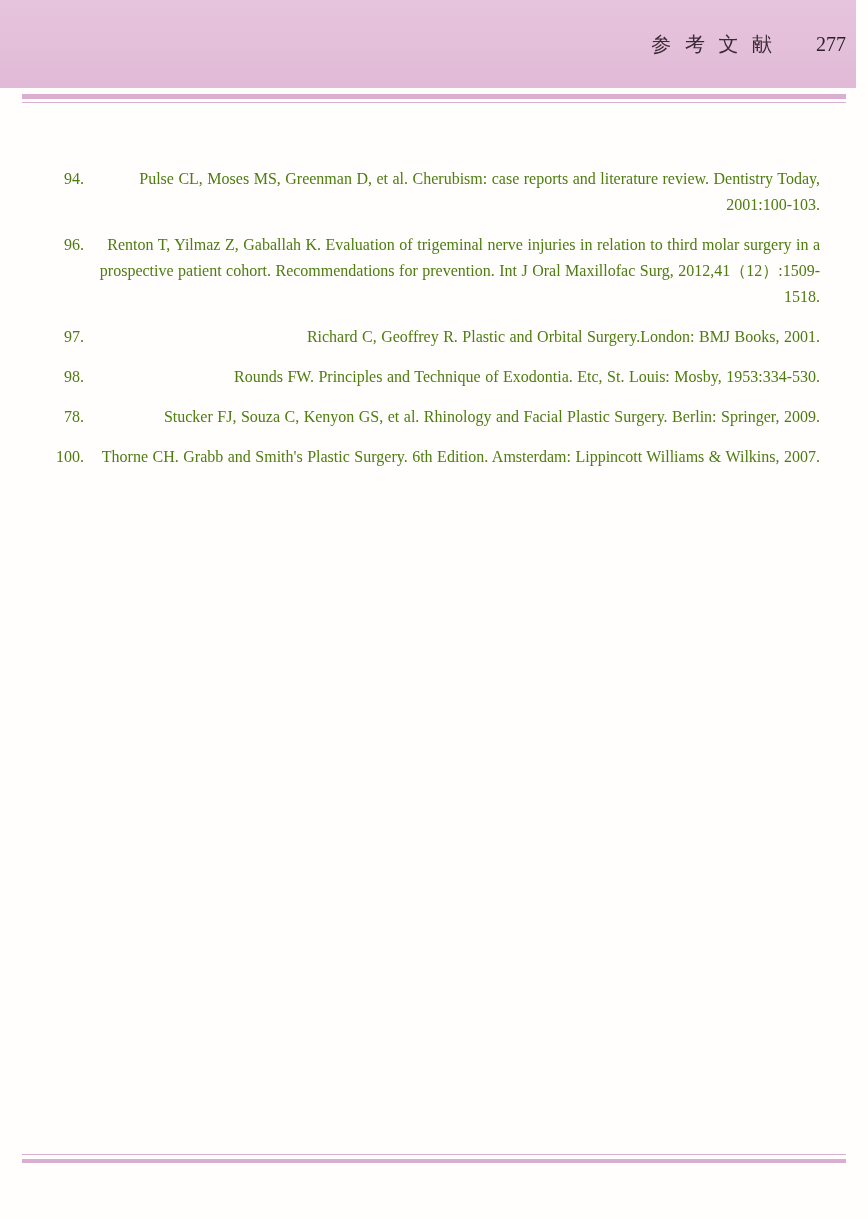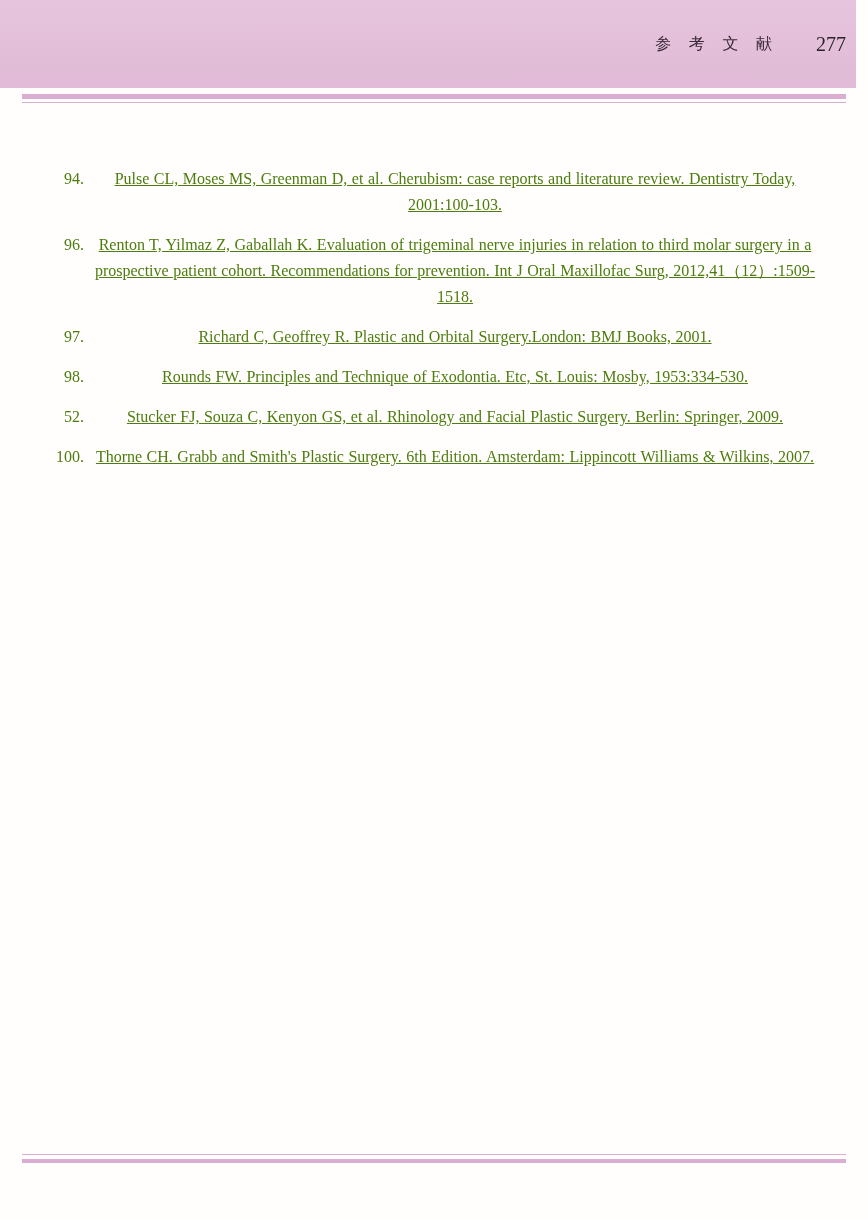--- a/index.html
+++ b/index.html
@@ -38,22 +38,22 @@
     top: 0;
     height: 88px;
     width: 430px;
     display: flex;
     align-items: center;
     justify-content: flex-end;
     padding-right: 22px;
     box-sizing: border-box;
   }
   .header-title {
-    font-family: Liberation Mono, monospace;
-    font-size: 16px;
+    font-family: Liberation Sans, sans-serif;
+    font-size: 20px;
     letter-spacing: 4px;
     color: #3b2a36;
     margin-right: 34px;
   }
   .page-number {
     font-family: "Liberation Serif", serif;
     font-size: 20px;
     color: #2a2228;
     font-weight: 400;
     min-width: 36px;
@@ -124,23 +124,22 @@
   .ref-num {
     flex: 0 0 auto;
     width: 38px;
     text-align: right;
     padding-right: 6px;
     box-sizing: border-box;
     white-space: nowrap;
   }
   .ref-text {
     flex: 1 1 auto;
-    text-align: center;
+    text-align: right;
     word-spacing: 0.5px;
-    text-decoration: underline;
   }
 </style>
 </head>
 <body>
 
 <div class="page">
 
   <div class="header-band">
     <div class="header-band-inner">
       <span class="header-title">参 考 文 献</span>
@@ -163,21 +162,21 @@
       </div>
       <div class="ref-item">
         <span class="ref-num">97.</span>
         <span class="ref-text">Richard C, Geoffrey R. Plastic and Orbital Surgery.London: BMJ Books, 2001.</span>
       </div>
       <div class="ref-item">
         <span class="ref-num">98.</span>
         <span class="ref-text">Rounds FW.   Principles and Technique of Exodontia.   Etc, St.   Louis: Mosby, 1953:334-530.</span>
       </div>
       <div class="ref-item">
-        <span class="ref-num">52.</span>
+        <span class="ref-num">78.</span>
         <span class="ref-text">Stucker FJ, Souza C, Kenyon GS, et al. Rhinology and Facial Plastic Surgery. Berlin: Springer, 2009.</span>
       </div>
       <div class="ref-item">
         <span class="ref-num">100.</span>
         <span class="ref-text">Thorne CH. Grabb and Smith's Plastic Surgery. 6th Edition. Amsterdam: Lippincott Williams &amp; Wilkins, 2007.</span>
       </div>
     </div>
 
   <div class="footer-rule-thin"></div>
   <div class="footer-rule-thick"></div>

